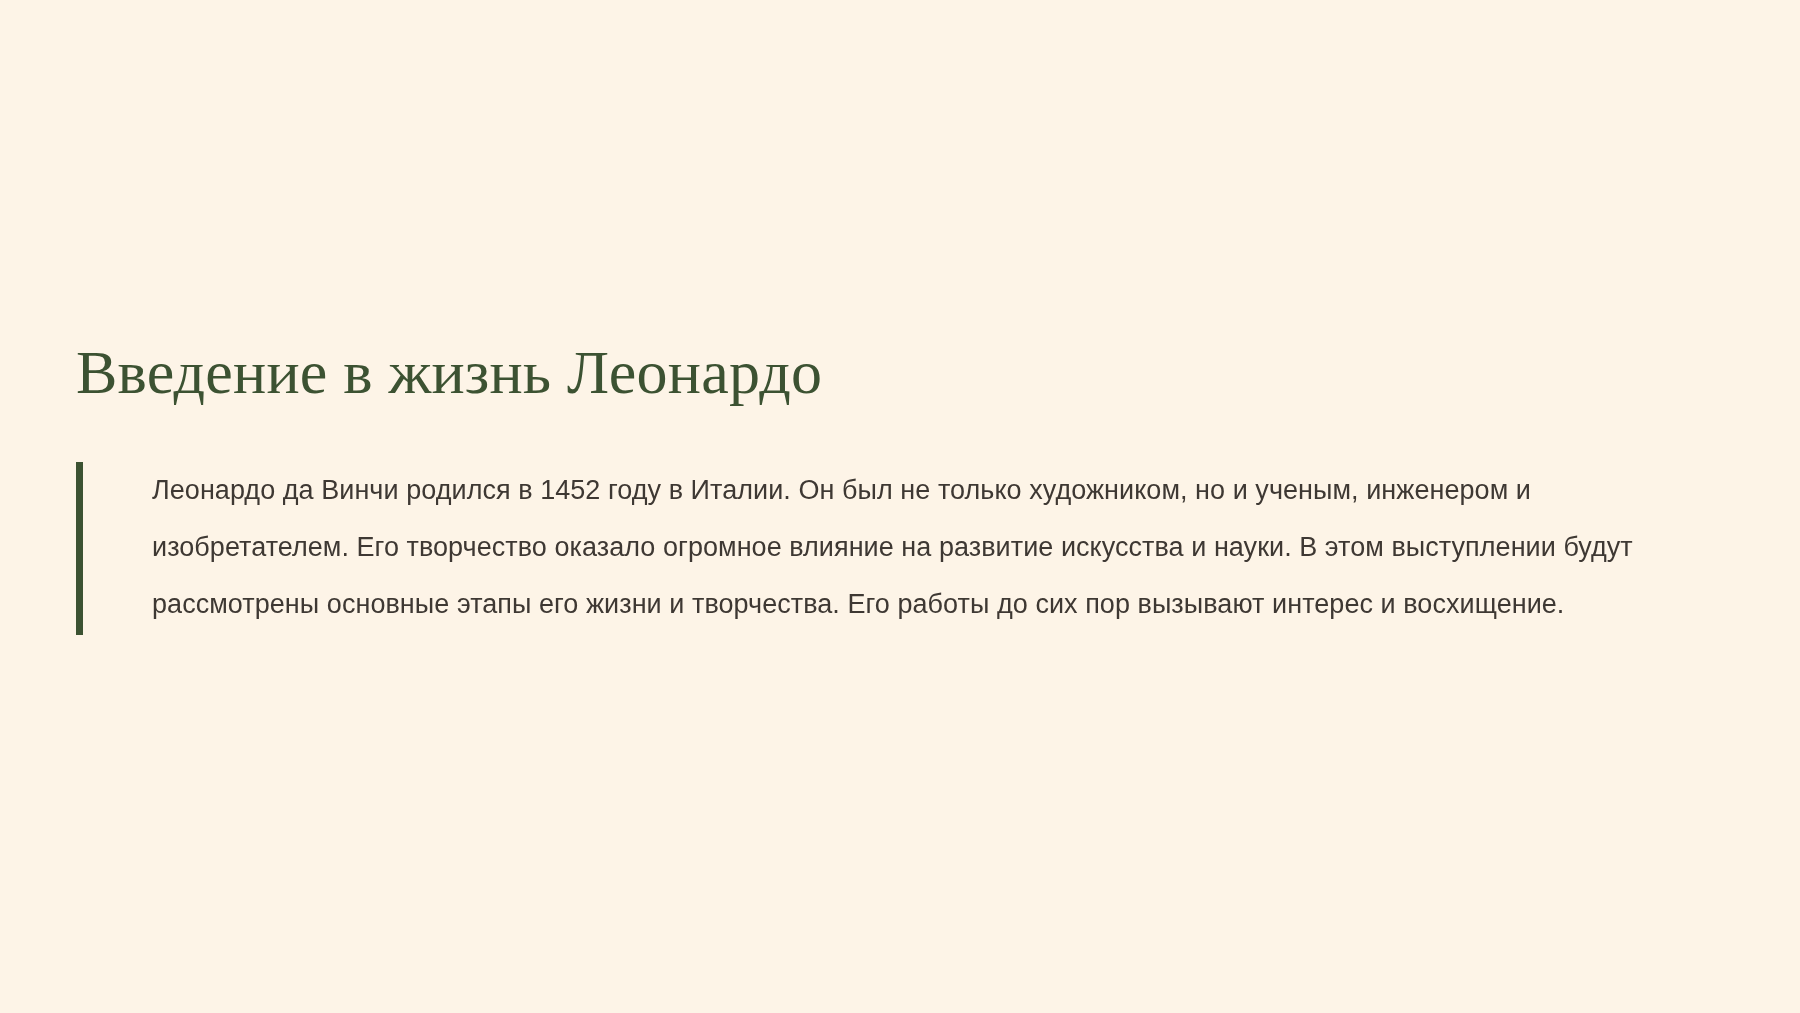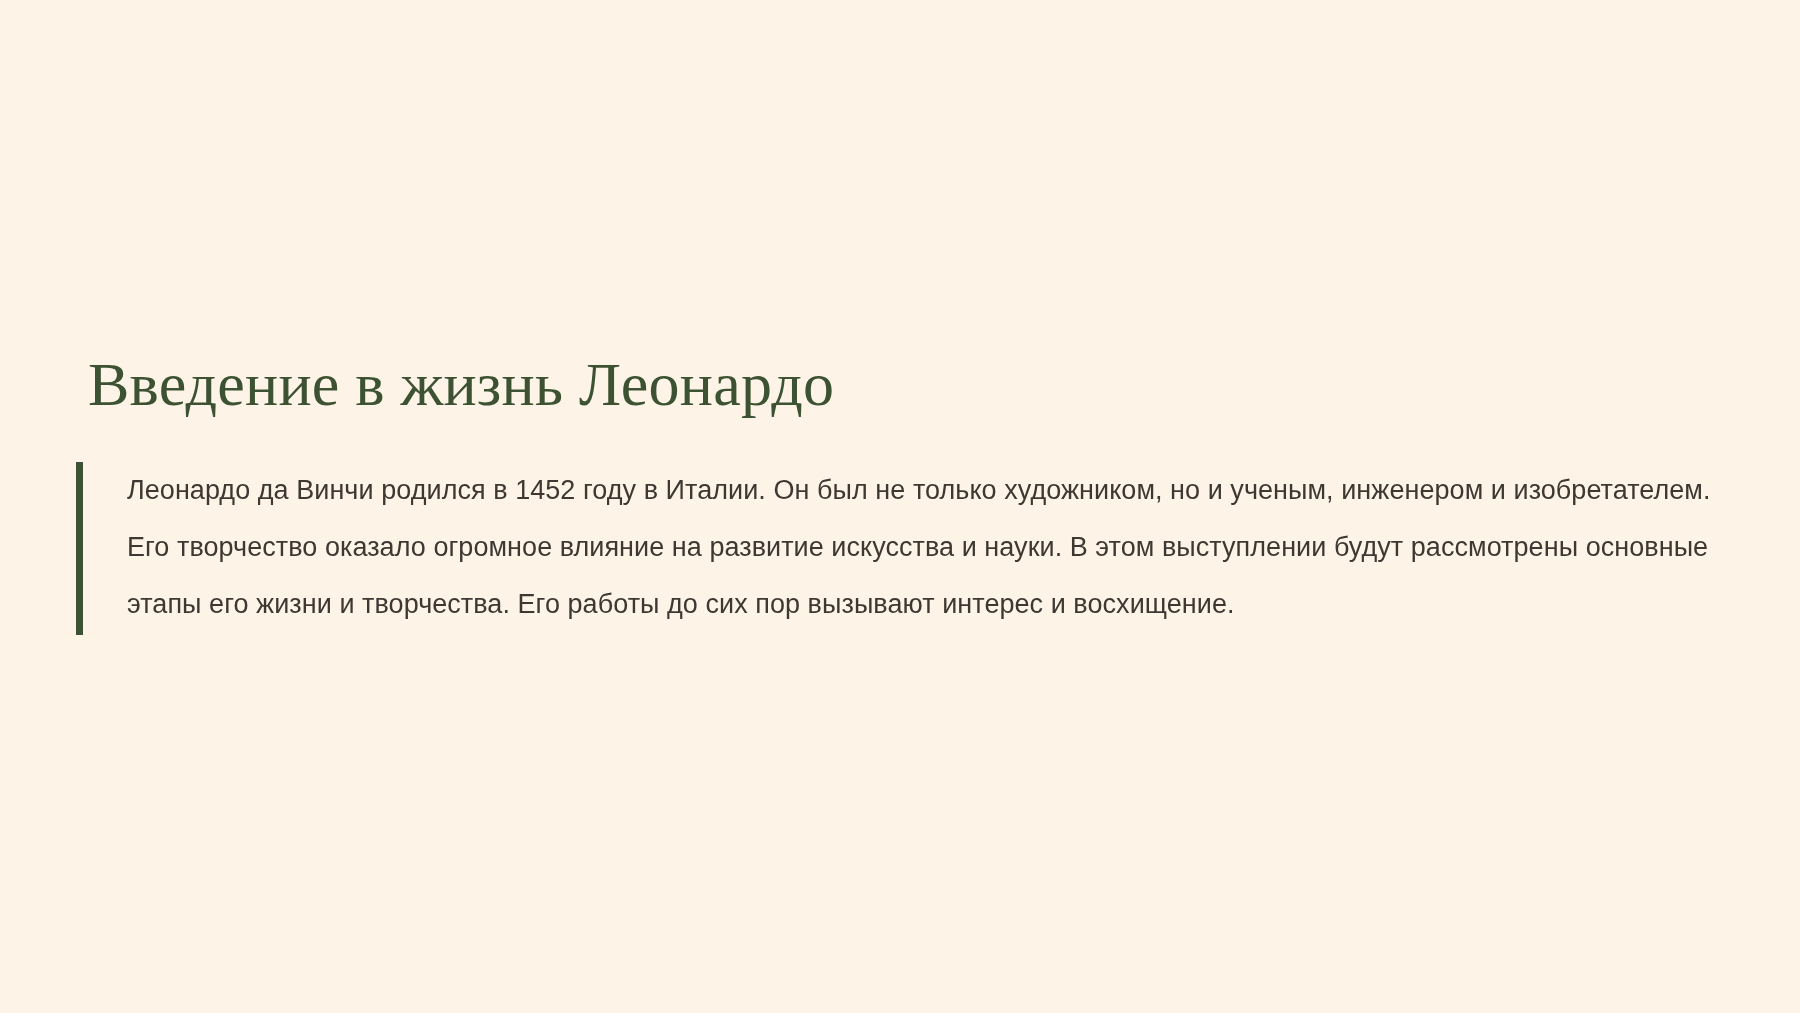--- a/index.html
+++ b/index.html
@@ -24,21 +24,21 @@
     background: #fdf4e7;
     box-sizing: border-box;
   }
 
   
   .slide-title {
     position: absolute;
     left: 76px;
     top: 340px;
     width: 1640px;
-    margin: 12px;
+    margin: 0;
     font-family: "Liberation Serif", "DejaVu Serif", serif;
     font-size: 62px;
     font-weight: 400;
     line-height: 1.06;
     letter-spacing: 0.2px;
     color: #3c5232;
     white-space: nowrap;
   }
 
   
@@ -53,21 +53,21 @@
 
   .accent-rule {
     flex: 0 0 auto;
     width: 7px;
     background: #3c5232;
     border-radius: 0;
   }
 
   .body-text-wrap {
     flex: 1 1 auto;
-    padding-left: 44px;
+    padding-left: 69px;
     padding-top: 0;
     padding-bottom: 2px;
   }
 
   .body-text {
     margin: 0;
     font-family: "Liberation Sans", "DejaVu Sans", sans-serif;
     font-size: 27px;
     font-weight: 400;
     line-height: 57px;

